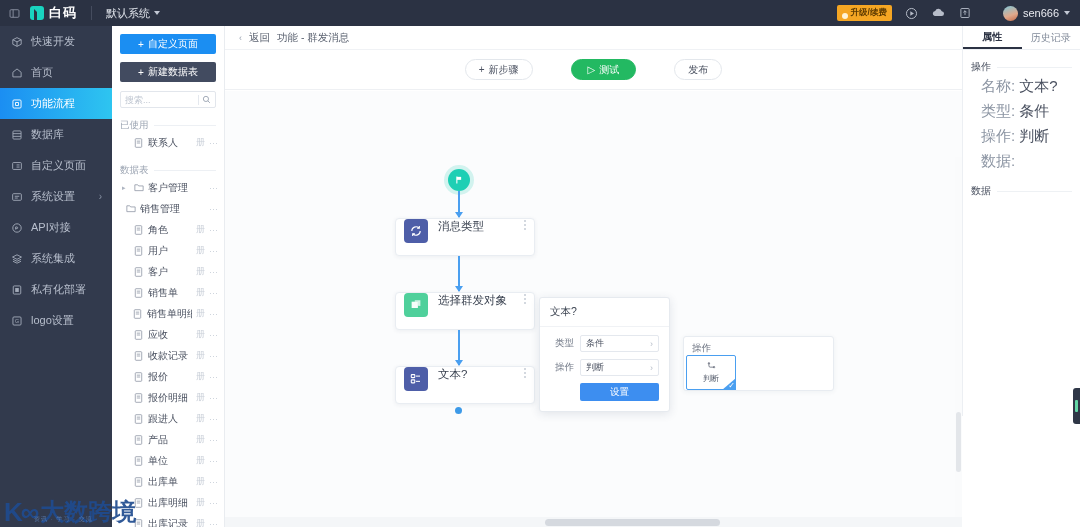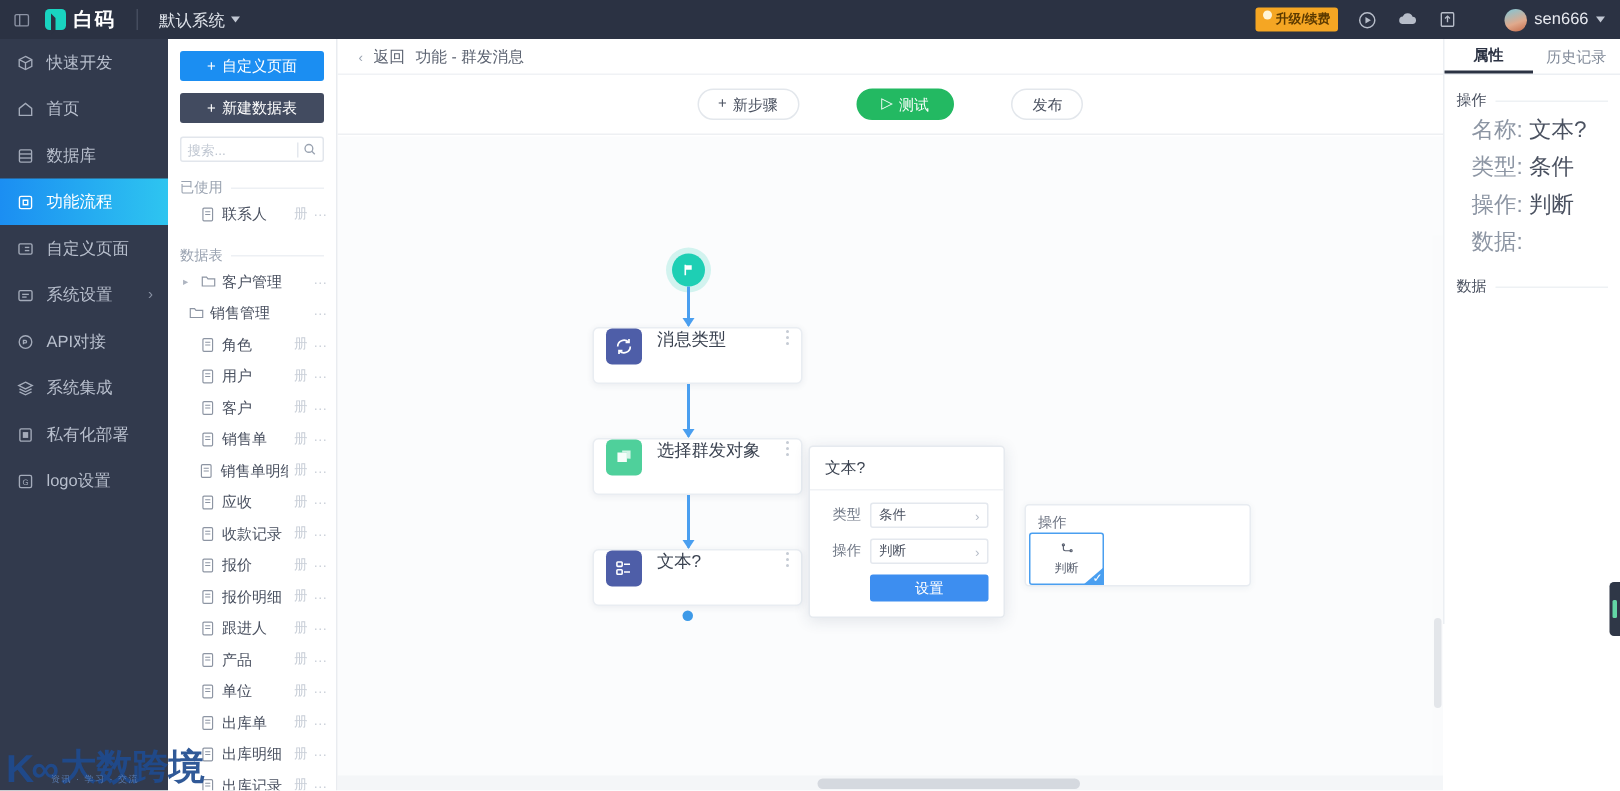--- a/index.html
+++ b/index.html
@@ -29,21 +29,21 @@
     width: 7px; height: 8px; border-left: 3px solid #2b3243;
     border-top: 3px solid transparent; border-bottom: 3px solid transparent;
   }
   .tb-logo-text { font-size: 13px; font-weight: bold; letter-spacing: 1px; color: #ffffff; }
   .tb-divider { width: 1px; height: 14px; background: #454c5e; margin: 0 14px; }
   .tb-sys { font-size: 11px; color: #dfe3ea; display: flex; align-items: center; gap: 4px; }
   .caret-d { width: 0; height: 0; border-left: 3px solid transparent; border-right: 3px solid transparent; border-top: 4px solid #c2c8d4; }
   .tb-right { margin-left: auto; display: flex; align-items: center; gap: 13px; padding-right: 10px; }
   .tb-badge {
     background: #f5a623; color: #5c3a00; font-size: 8.5px; border-radius: 2px;
-    padding: 2px 5px; display: flex; align-items: flex-start; gap: 3px; white-space: nowrap;
+    padding: 2px 5px; display: flex; align-items: flex-end; gap: 3px; white-space: nowrap;
     font-weight: bold;
   }
   .tb-badge .dot { width:6px;height:6px;border-radius:50%;background:#fff4d6;display:inline-block; }
   .tb-icon { color: #b7bdc9; display: flex; align-items: center; }
   .tb-user { display: flex; align-items: center; gap: 5px; font-size: 11px; color: #e8eaf0; padding-left: 19px; }
   .tb-avatar {
     width: 15px; height: 15px; border-radius: 50%;
     background: linear-gradient(160deg,#7fc7d9 0%,#e0a98c 60%,#c46b4a 100%);
   }
 
@@ -328,38 +328,38 @@
     <span>快速开发</span>
   </div>
   <div class="nav-item">
     <span class="nicon">
       <svg width="12" height="12" viewBox="0 0 16 16" fill="none" stroke="currentColor" stroke-width="1.2">
           <path d="M2.5 7 8 2.6 13.5 7v6.2h-11z"></path>
         </svg>
     </span>
     <span>首页</span>
   </div>
+  <div class="nav-item active">
+    <span class="nicon">
+      <svg width="12" height="12" viewBox="0 0 16 16" fill="none" stroke="currentColor" stroke-width="1.2">
+          <rect x="2.6" y="2.6" width="10.8" height="10.8" rx="1.5"></rect>
+          <path d="M6 6h4v4H6z"></path>
+        </svg>
+    </span>
+    <span>功能流程</span>
+  </div>
   <div class="nav-item">
     <span class="nicon">
       <svg width="12" height="12" viewBox="0 0 16 16" fill="none" stroke="currentColor" stroke-width="1.2">
           <rect x="2.6" y="2.6" width="10.8" height="10.8" rx="1.2"></rect>
           <line x1="2.6" y1="6.2" x2="13.4" y2="6.2"></line>
           <line x1="2.6" y1="9.8" x2="13.4" y2="9.8"></line>
         </svg>
     </span>
     <span>数据库</span>
-  </div>
-  <div class="nav-item active">
-    <span class="nicon">
-      <svg width="12" height="12" viewBox="0 0 16 16" fill="none" stroke="currentColor" stroke-width="1.2">
-          <rect x="2.6" y="2.6" width="10.8" height="10.8" rx="1.5"></rect>
-          <path d="M6 6h4v4H6z"></path>
-        </svg>
-    </span>
-    <span>功能流程</span>
   </div>
   <div class="nav-item">
     <span class="nicon">
       <svg width="12" height="12" viewBox="0 0 16 16" fill="none" stroke="currentColor" stroke-width="1.2">
           <rect x="2.2" y="3.4" width="11.6" height="9.2" rx="1.2"></rect>
           <line x1="5.4" y1="6.4" x2="5.4" y2="6.5"></line>
           <line x1="7.4" y1="6.6" x2="11.4" y2="6.6"></line>
           <line x1="7.4" y1="9.4" x2="11.4" y2="9.4"></line>
         </svg>
     </span>

